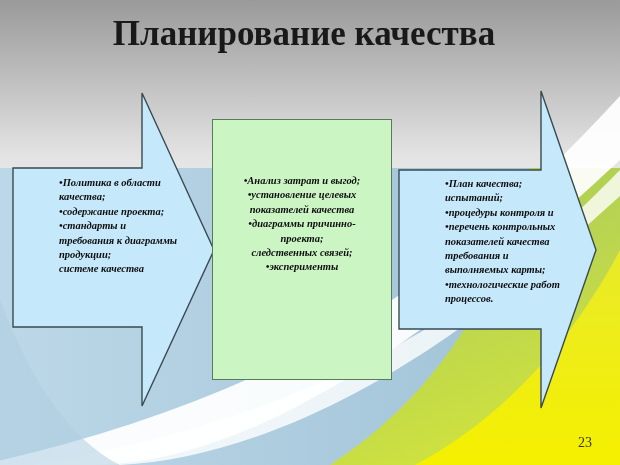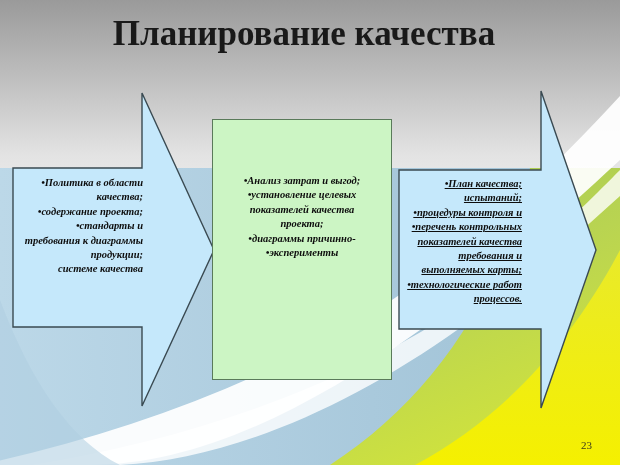--- a/index.html
+++ b/index.html
@@ -26,21 +26,21 @@
   }
 
   
   .arrow-wrap{position:absolute;}
   .arrow-svg{position:absolute;left:0;top:0;}
   .arrow-text{
     position:absolute;
     font-family:"Liberation Serif", serif;
     font-style:italic;font-weight:bold;
     font-size:10.5px;line-height:14.4px;
-    color:#0d0d0d;text-align:right;
+    color:#0d0d0d;text-align:left;margin-left:46px;
   }
 
   
   #center-box{
     position:absolute;left:212px;top:119px;width:180px;height:261px;
     background:#ccf5c4;
     border:1.3px solid #5a7a5a;
     box-sizing:border-box;
   }
   #center-text{
@@ -48,21 +48,21 @@
     font-family:"Liberation Serif", serif;
     font-style:italic;font-weight:bold;
     font-size:10.5px;line-height:14.4px;
     color:#0d0d0d;text-align:center;
   }
 
   
   #page-number{
     position:absolute;right:28px;bottom:14px;
     font-family:"Liberation Serif", serif;
-    font-size:11px;color:#3b3b1e;
+    font-size:14px;color:#3b3b1e;
   }
   .txt-line{display:block;}
 </style>
 </head>
 <body>
 
 <div id="slide">
 
   <svg class="bg-svg" viewBox="0 0 620 465" preserveAspectRatio="none">
     <defs>
@@ -125,31 +125,32 @@
     <span class="txt-line">требования к диаграммы</span>
     <span class="txt-line">продукции;</span>
     <span class="txt-line">системе качества</span>
   </div>
 
   <div id="center-box"></div>
   <div id="center-text">
     <span class="txt-line">•Анализ затрат и выгод;</span>
     <span class="txt-line">•установление целевых</span>
     <span class="txt-line">показателей качества</span>
+    <span class="txt-line">•диаграммы причинно-</span>
     <span class="txt-line">проекта;</span>
-    <span class="txt-line">•диаграммы причинно-</span>
+    <span class="txt-line">следственных связей;</span>
     <span class="txt-line">•эксперименты</span>
   </div>
 
   <div class="arrow-wrap" style="left:390px;top:85px;width:230px;height:330px;">
     <svg class="arrow-svg" width="230" height="330" viewBox="0 0 230 330">
       <polygon points="9,85 151,85 151,6 206,165 151,323 151,244 9,244" fill="#c5e8fb" stroke="#3a4a52" stroke-width="1.4" stroke-linejoin="miter"></polygon>
     </svg>
   </div>
-  <div class="arrow-text" style="left:378px;top:177px;width:144px;text-decoration:underline;">
+  <div class="arrow-text" style="left:399px;top:177px;width:144px;">
     <span class="txt-line">•План качества;</span>
     <span class="txt-line">испытаний;</span>
     <span class="txt-line">•процедуры контроля и</span>
     <span class="txt-line">•перечень контрольных</span>
     <span class="txt-line">показателей качества</span>
     <span class="txt-line">требования и</span>
     <span class="txt-line">выполняемых карты;</span>
     <span class="txt-line">•технологические работ</span>
     <span class="txt-line">процессов.</span>
   </div>

